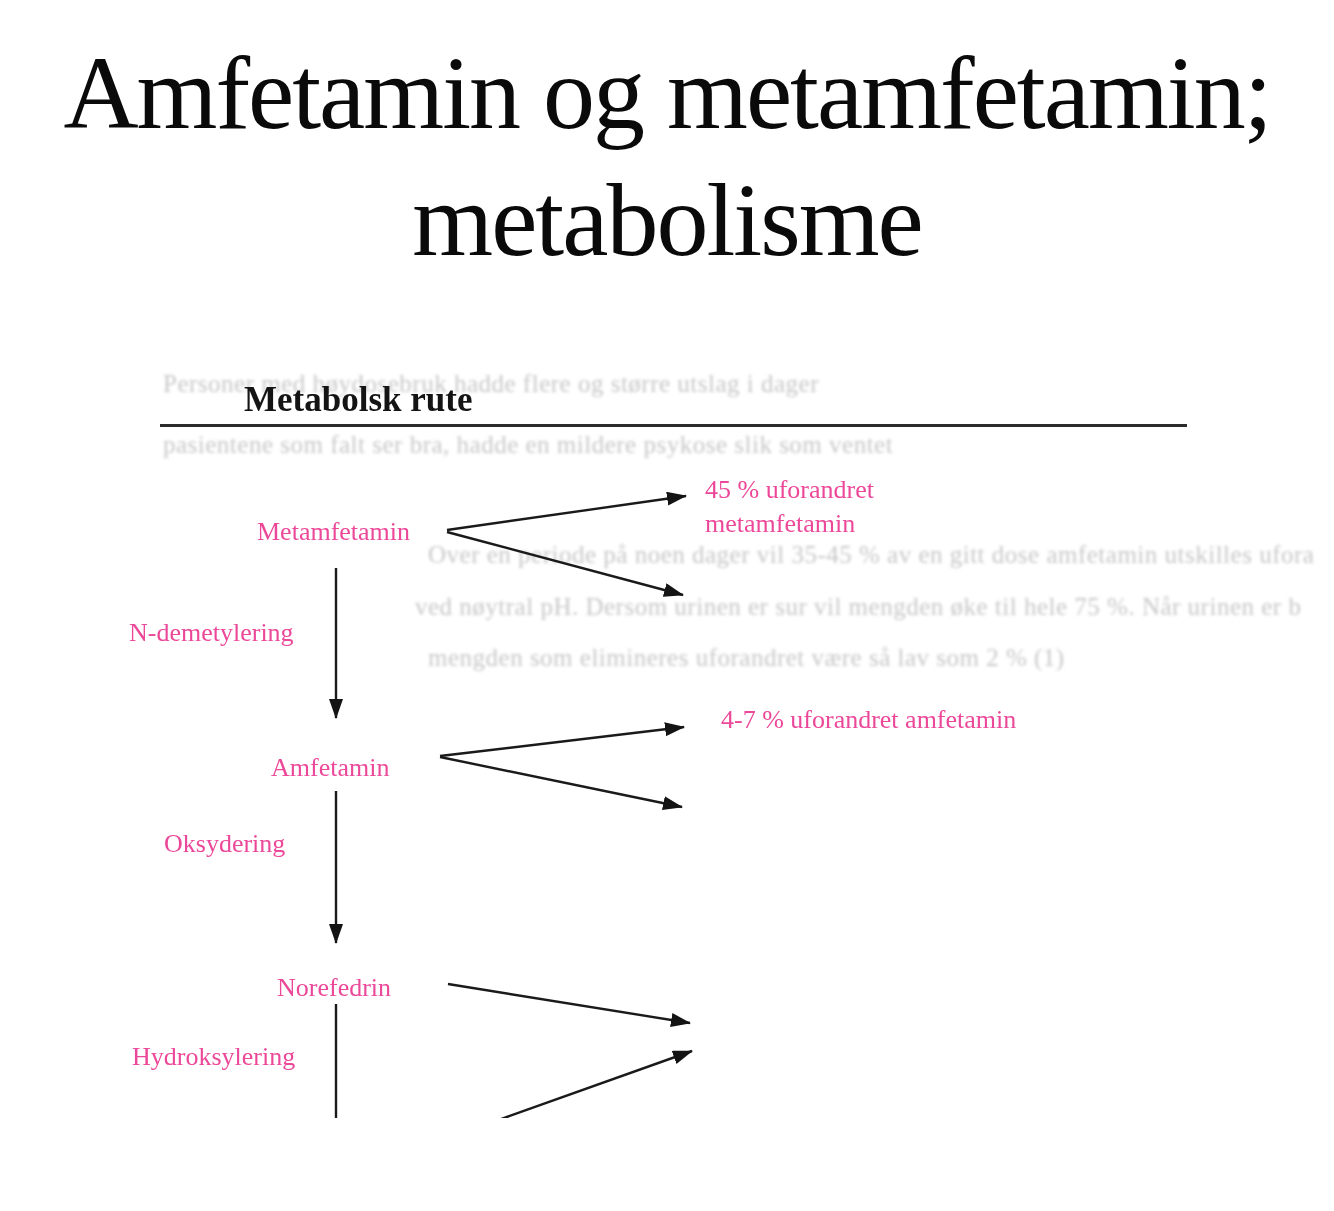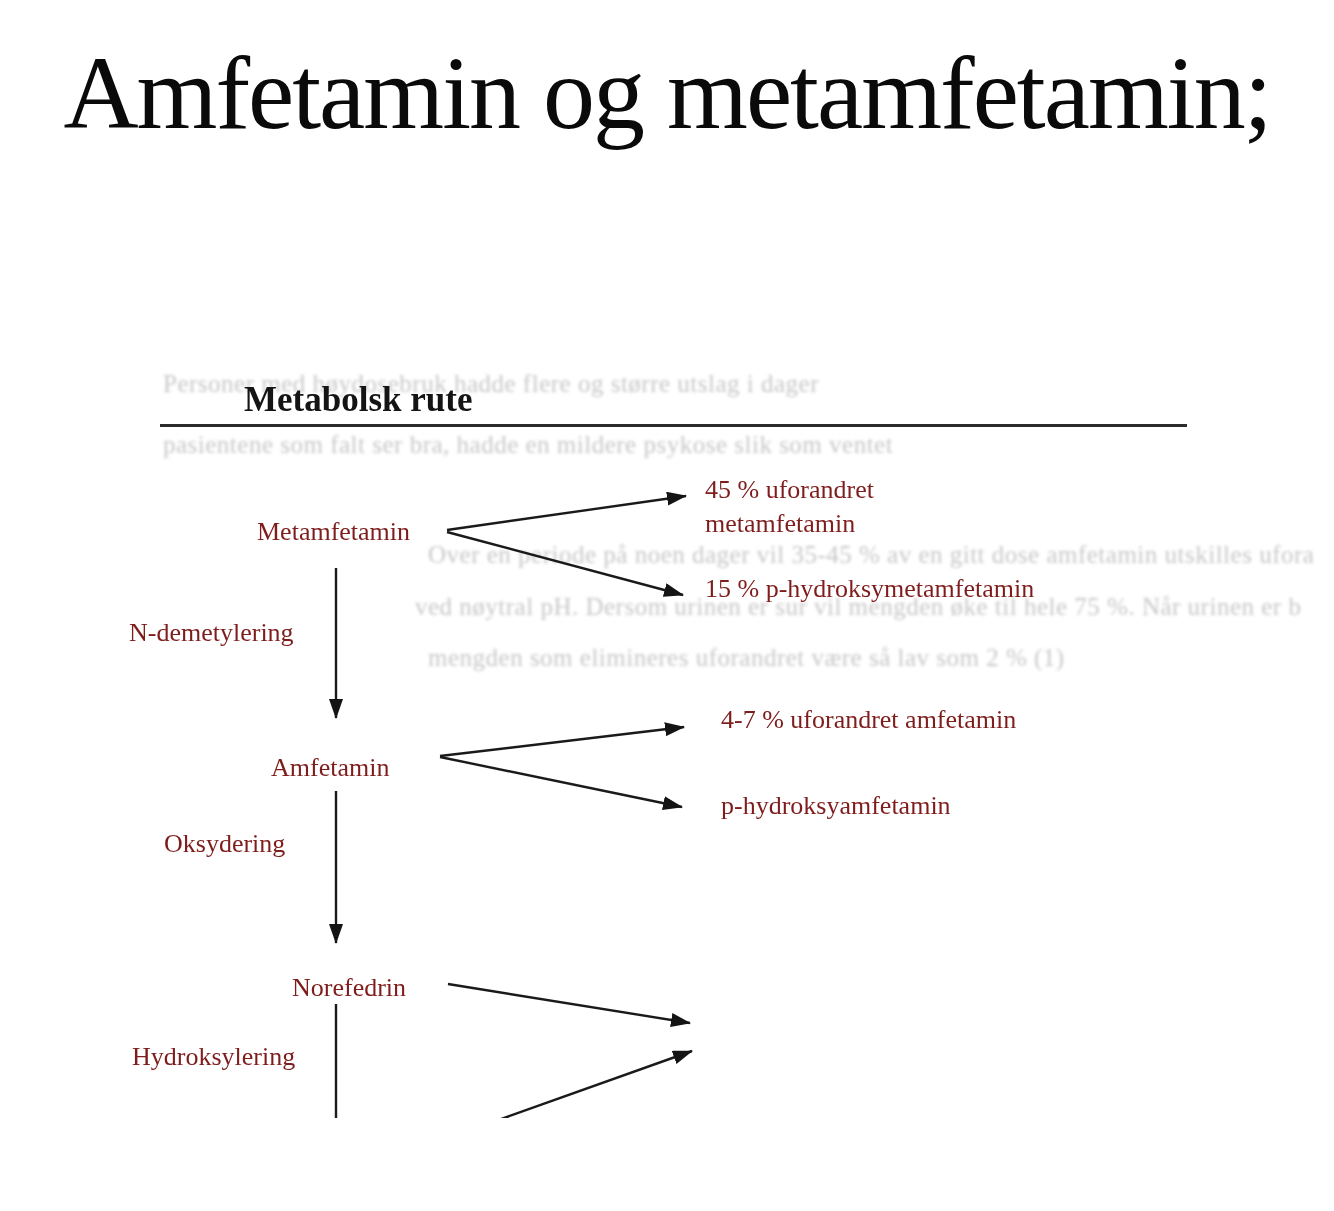--- a/index.html
+++ b/index.html
@@ -39,25 +39,25 @@
     left: 160px; top: 424px;
     width: 1027px; height: 3px;
     background: #2b2b2b;
   }
   
   .lbl {
     position: absolute;
     font-size: 26px;
     line-height: 1.18;
     white-space: nowrap;
-    color: #7f1d1d;
+    color: #ec4899;
   }
   .node-metamfetamin     { left: 257px; top: 517px; }
   .node-amfetamin        { left: 271px; top: 753px; text-align: right; }
-  .node-norefedrin       { left: 277px; top: 973px; margin-left: 15px; }
+  .node-norefedrin       { left: 277px; top: 973px; }
   .node-ohydroksy        { left: 201px; top: 1162px; }
   .rx-ndemetylering      { left: 129px; top: 618px; }
   .rx-oksydering         { left: 164px; top: 829px; }
   .rx-hydroksylering     { left: 132px; top: 1042px; }
   .el-met-unchanged      { left: 705px; top: 473px; line-height: 1.3; }
   .el-met-hydroxy        { left: 705px; top: 574px; }
   .el-amf-unchanged      { left: 721px; top: 705px; }
   .el-amf-hydroxy        { left: 721px; top: 791px; }
   .el-nor-other          { left: 721px; top: 1017px; }
   
@@ -90,20 +90,21 @@
 <div class="page">
 
   <div class="bleed bleed-0">Personer med høydosebruk hadde flere og større utslag i dager</div>
   <div class="bleed bleed-1">pasientene som falt ser bra, hadde en mildere psykose slik som ventet</div>
   <div class="bleed bleed-2">Over en periode på noen dager vil 35-45 % av en gitt dose amfetamin utskilles ufora</div>
   <div class="bleed bleed-3">ved nøytral pH. Dersom urinen er sur vil mengden øke til hele 75 %. Når urinen er b</div>
   <div class="bleed bleed-4">mengden som elimineres uforandret være så lav som 2 % (1)</div>
 
   <div class="title">
     <div>Amfetamin og metamfetamin;</div>
+    <div>metabolisme</div>
   </div>
 
   <div class="col-header hdr-route">Metabolsk rute</div>
   <div class="rule"></div>
 
   <svg class="arrows" viewBox="0 0 1334 1211" xmlns="http://www.w3.org/2000/svg">
     <defs>
       <marker id="ah" viewBox="0 0 20 14" refX="19" refY="7" markerWidth="20" markerHeight="14" markerUnits="userSpaceOnUse" orient="auto">
         <path d="M0,0 L20,7 L0,14 Z" fill="#141414"></path>
       </marker>
@@ -128,17 +129,15 @@
   <div class="lbl node-norefedrin">Norefedrin</div>
 
   <div class="lbl rx-ndemetylering">N-demetylering</div>
   <div class="lbl rx-oksydering">Oksydering</div>
   <div class="lbl rx-hydroksylering">Hydroksylering</div>
 
   <div class="lbl el-met-unchanged">
     <div>45 % uforandret</div>
     <div>metamfetamin</div>
   </div>
-  <div class="lbl el-met-hydroxy">15 % p-hydroksymetamfetamin</div>
   <div class="lbl el-amf-unchanged">4-7 % uforandret amfetamin</div>
-  <div class="lbl el-amf-hydroxy">p-hydroksyamfetamin</div>
 
 </div>
 
 </body></html>

